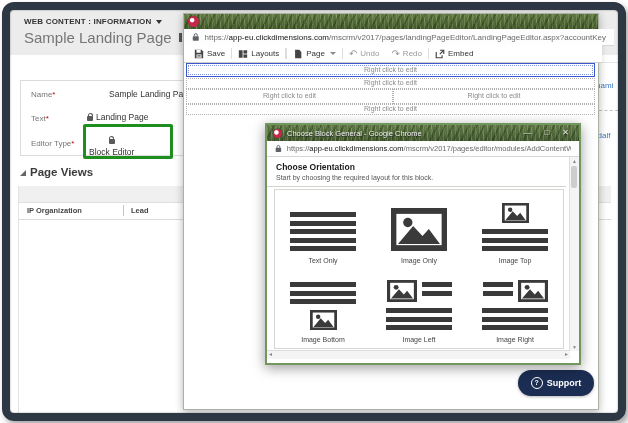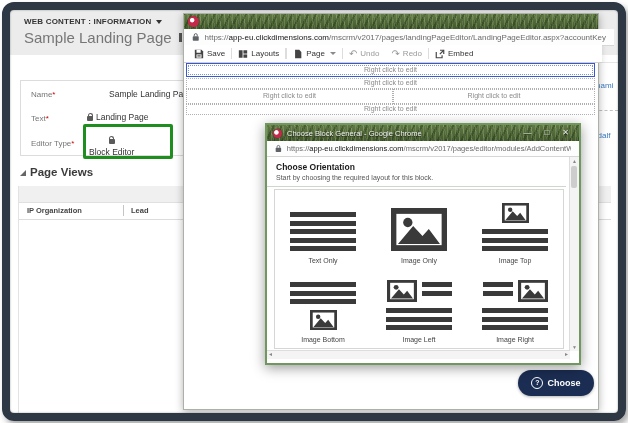--- a/index.html
+++ b/index.html
@@ -245,21 +245,21 @@
         </div>
       <div class="abs erow d3b">
           <span class="rowtxt">Right click to edit</span>
         </div>
       <div class="abs erow d4">
           <span class="rowtxt">Right click to edit</span>
         </div>
 
       <div class="abs support">
         <span class="q-circle">?</span>
-        <span>Choose</span>
+        <span>Support</span>
       </div>
     </div>
 
     <div class="abs dlg z3">
       <div class="abs dlg-titlebar grass">
         <span class="favicon dlg-fav"></span>
         <span class="dlg-title">Choose Block General - Google Chrome</span>
         <span class="win-btn">—</span>
         <span class="win-btn">□</span>
         <span class="win-btn">✕</span>

